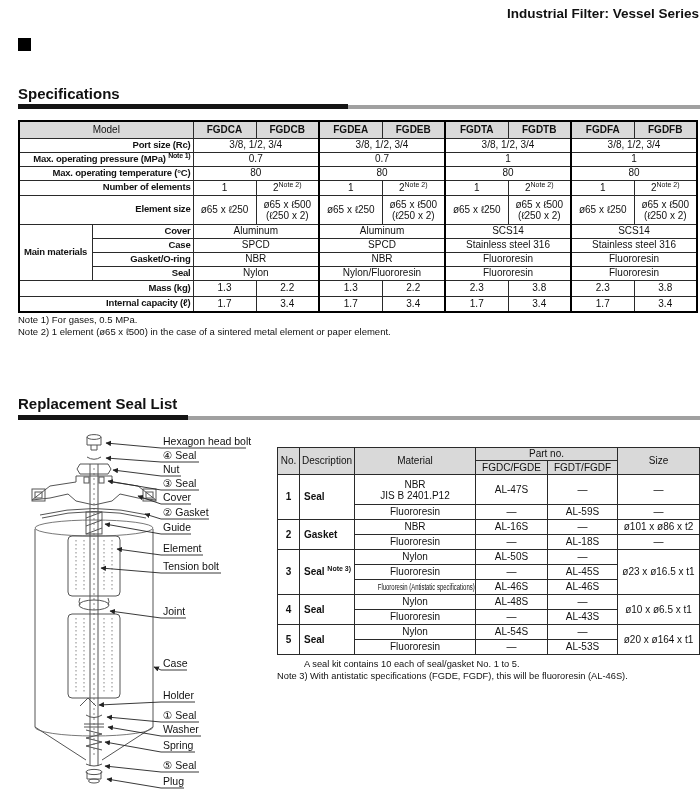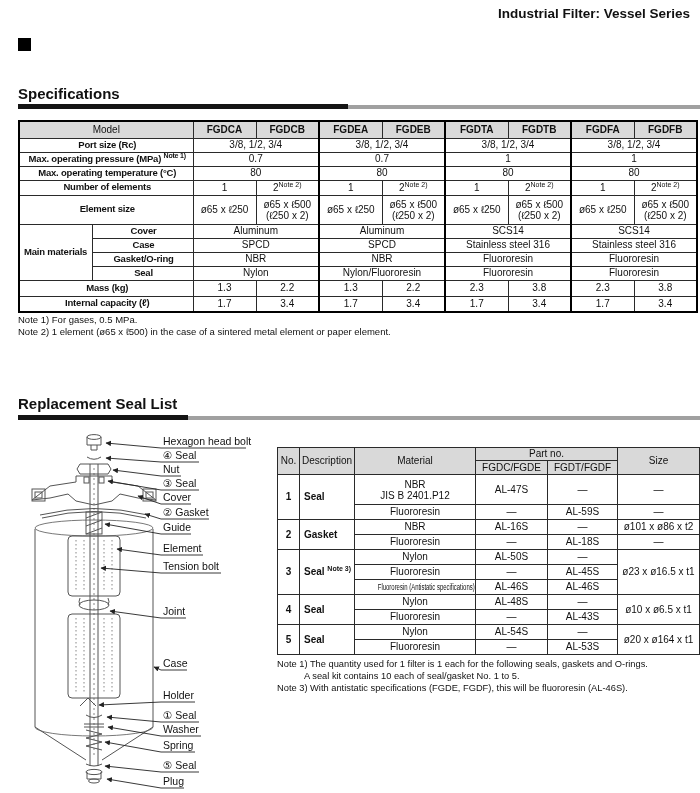--- a/index.html
+++ b/index.html
@@ -1,39 +1,39 @@
 <!DOCTYPE html>
 <html><head>
 <meta charset="utf-8">
 <style>
   html,body{margin:0;padding:0;background:#fff;}
   .page{position:relative;width:700px;height:793px;background:#ffffff;overflow:hidden;
         font-family:"Liberation Sans","DejaVu Sans",sans-serif;color:#111;}
 
   
-  .hdr{position:absolute;top:6px;left:0;right:10px;display:flex;justify-content:flex-end;align-items:baseline;gap:10px;}
+  .hdr{position:absolute;top:6px;left:0;right:1px;display:flex;justify-content:flex-end;align-items:baseline;gap:10px;}
   .hdr .sub{font-size:13.5px;font-weight:bold;}
   .hdr .series{font-size:25px;font-weight:bold;font-style:italic;letter-spacing:-0.5px;}
   .sq{position:absolute;left:18px;top:38px;width:13px;height:13px;background:#000;}
 
   
   .sec-h{position:absolute;left:18px;font-size:15px;font-weight:bold;}
   .rule{position:absolute;left:18px;height:5px;display:flex;}
   .rule .b{background:#141414;height:5px;}
   .rule .g{background:#a0a0a0;height:4px;margin-top:0.5px;flex:1;}
 
   
   table{border-collapse:collapse;table-layout:fixed;}
   td,th{border:1px solid #2a2a2a;padding:0 2px;font-weight:normal;overflow:hidden;line-height:1.12;}
   .spec{position:absolute;left:18px;top:120px;width:680px;font-size:10px;border:2px solid #000;}
   .spec th{background:#d9d9d9;font-size:10px;}
   .spec th.model{font-weight:normal;margin-top:24px;}
   .spec th.mdl{font-weight:bold;}
   .c{text-align:center;vertical-align:middle;}
-  .lbl{text-align:center;font-weight:bold;padding-left:4px;font-size:9.5px;letter-spacing:-0.2px;white-space:nowrap;vertical-align:middle;}
+  .lbl{text-align:right;font-weight:bold;padding-left:4px;font-size:9.5px;letter-spacing:-0.2px;white-space:nowrap;vertical-align:middle;}
   .grp{border-left:2px solid #000;}
   sup.nt{font-size:7px;vertical-align:super;line-height:0;}
   .two-line{line-height:1.1;}
 
   .notes{position:absolute;left:18px;top:314px;font-size:9.5px;line-height:12px;color:#111;}
 
   
   .seal{position:absolute;left:277px;top:447px;width:422px;font-size:10px;border:1.5px solid #000;}
   .seal th{background:#d9d9d9;font-size:10px;font-weight:normal;}
   .seal .desc{font-weight:bold;text-align:left;padding-left:4px;vertical-align:middle;white-space:nowrap;}
@@ -444,18 +444,17 @@
     </tr>
     <tr style="height:15px;">
       <td class="c">Fluororesin</td>
       <td class="c">—</td>
       <td class="c">AL-53S</td>
     </tr>
   </tbody>
     </table>
 
   <div class="seal-notes">
-    <div>Note 1) The quantity used for 1 filter is 1 each for the following seals, gaskets and O-rings.</div>
     <div class="ind">A seal kit contains 10 each of seal/gasket No. 1 to 5.</div>
     <div>Note 3) With antistatic specifications (FGDE, FGDF), this will be fluororesin (AL-46S).</div>
   </div>
 
 </div>
 
 </body></html>

